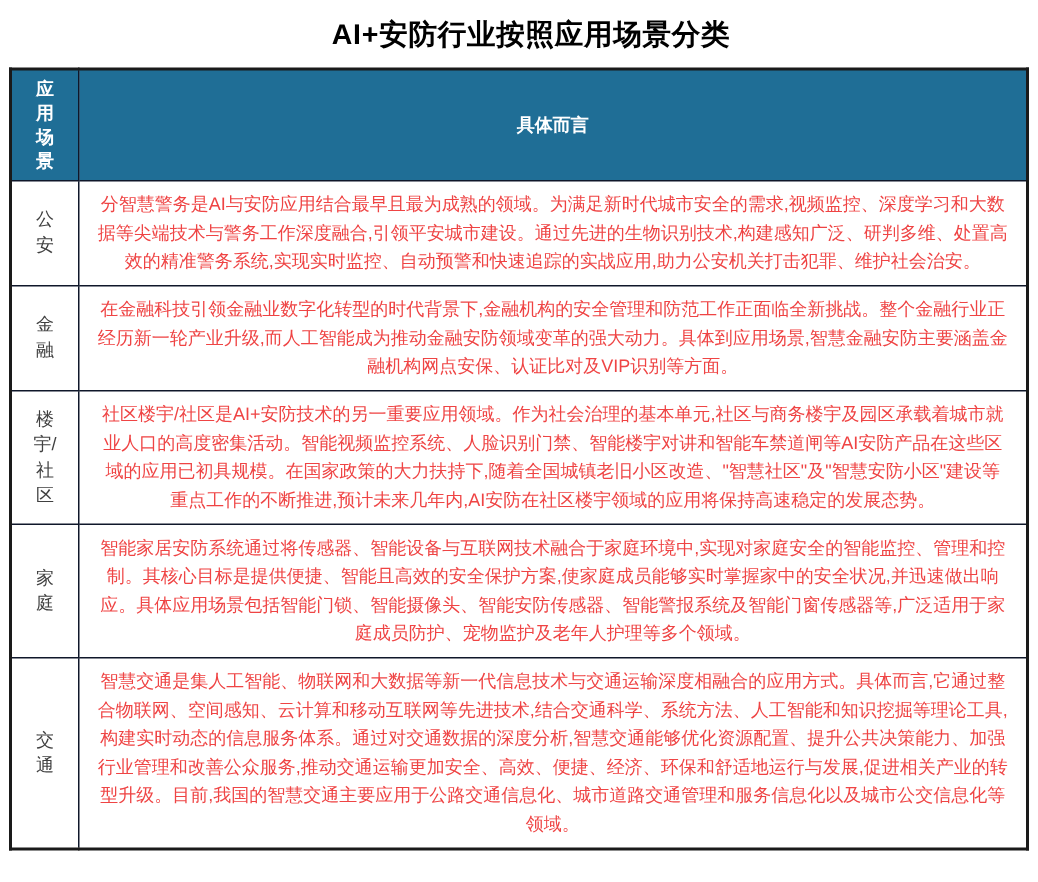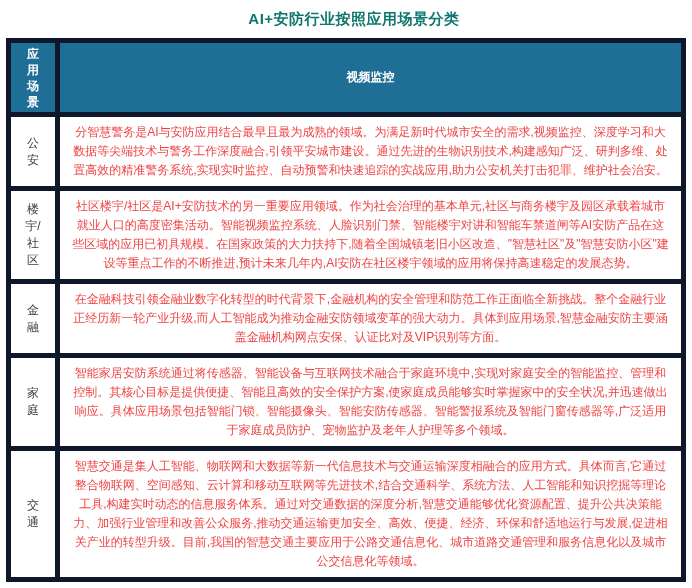--- a/index.html
+++ b/index.html
@@ -11,36 +11,36 @@
   }
   .page {
     width: 692px;
     height: 588px;
     background: #ffffff;
     box-sizing: border-box;
     overflow: hidden;
   }
   .title {
     text-align: center;
-    font-size: 15px;
+    font-size: 19px;
     font-weight: bold;
-    color: #0f766e;
+    color: #000000;
     padding: 10px 0 9px 16px;
     letter-spacing: 0.5px;
   }
   table.classification {
     border-collapse: collapse;
     margin: 0 auto;
     width: 680px;
     table-layout: fixed;
     border: 2px solid #1a1a1a;
   }
   table.classification th,
   table.classification td {
-    border: 5px solid #0f172a;
+    border: 1px solid #0f172a;
     vertical-align: middle;
   }
   .col-label { width: 42px; }
   thead tr {
     background: #1F6E96;
     height: 74px;
   }
   thead th {
     color: #ffffff;
     font-size: 12px;
@@ -79,46 +79,46 @@
 
   <div class="title">AI+安防行业按照应用场景分类</div>
 
   <table class="classification">
     <thead>
       <tr>
         <th class="col-label">
           <span class="v-wrap">应用场景</span>
         </th>
         <th>
-          <span>视频监控</span>
+          <span>具体而言</span>
         </th>
       </tr>
     </thead>
     <tbody>
 
       <tr>
         <td class="label-cell">
           <span class="v-wrap">公安</span>
         </td>
         <td class="detail-cell">分智慧警务是AI与安防应用结合最早且最为成熟的领域。为满足新时代城市安全的需求,视频监控、深度学习和大数据等尖端技术与警务工作深度融合,引领平安城市建设。通过先进的生物识别技术,构建感知广泛、研判多维、处置高效的精准警务系统,实现实时监控、自动预警和快速追踪的实战应用,助力公安机关打击犯罪、维护社会治安。</td>
       </tr>
 
 
       <tr>
         <td class="label-cell">
-          <span class="v-wrap">楼宇/社区</span>
+          <span class="v-wrap">金融</span>
         </td>
-        <td class="detail-cell">社区楼宇/社区是AI+安防技术的另一重要应用领域。作为社会治理的基本单元,社区与商务楼宇及园区承载着城市就业人口的高度密集活动。智能视频监控系统、人脸识别门禁、智能楼宇对讲和智能车禁道闸等AI安防产品在这些区域的应用已初具规模。在国家政策的大力扶持下,随着全国城镇老旧小区改造、"智慧社区"及"智慧安防小区"建设等重点工作的不断推进,预计未来几年内,AI安防在社区楼宇领域的应用将保持高速稳定的发展态势。</td>
+        <td class="detail-cell">在金融科技引领金融业数字化转型的时代背景下,金融机构的安全管理和防范工作正面临全新挑战。整个金融行业正经历新一轮产业升级,而人工智能成为推动金融安防领域变革的强大动力。具体到应用场景,智慧金融安防主要涵盖金融机构网点安保、认证比对及VIP识别等方面。</td>
       </tr>
 
       <tr>
         <td class="label-cell">
-          <span class="v-wrap">金融</span>
+          <span class="v-wrap">楼宇/社区</span>
         </td>
-        <td class="detail-cell">在金融科技引领金融业数字化转型的时代背景下,金融机构的安全管理和防范工作正面临全新挑战。整个金融行业正经历新一轮产业升级,而人工智能成为推动金融安防领域变革的强大动力。具体到应用场景,智慧金融安防主要涵盖金融机构网点安保、认证比对及VIP识别等方面。</td>
+        <td class="detail-cell">社区楼宇/社区是AI+安防技术的另一重要应用领域。作为社会治理的基本单元,社区与商务楼宇及园区承载着城市就业人口的高度密集活动。智能视频监控系统、人脸识别门禁、智能楼宇对讲和智能车禁道闸等AI安防产品在这些区域的应用已初具规模。在国家政策的大力扶持下,随着全国城镇老旧小区改造、"智慧社区"及"智慧安防小区"建设等重点工作的不断推进,预计未来几年内,AI安防在社区楼宇领域的应用将保持高速稳定的发展态势。</td>
       </tr>
 
       <tr>
         <td class="label-cell">
           <span class="v-wrap">家庭</span>
         </td>
         <td class="detail-cell">智能家居安防系统通过将传感器、智能设备与互联网技术融合于家庭环境中,实现对家庭安全的智能监控、管理和控制。其核心目标是提供便捷、智能且高效的安全保护方案,使家庭成员能够实时掌握家中的安全状况,并迅速做出响应。具体应用场景包括智能门锁、智能摄像头、智能安防传感器、智能警报系统及智能门窗传感器等,广泛适用于家庭成员防护、宠物监护及老年人护理等多个领域。</td>
       </tr>
 
       <tr>

